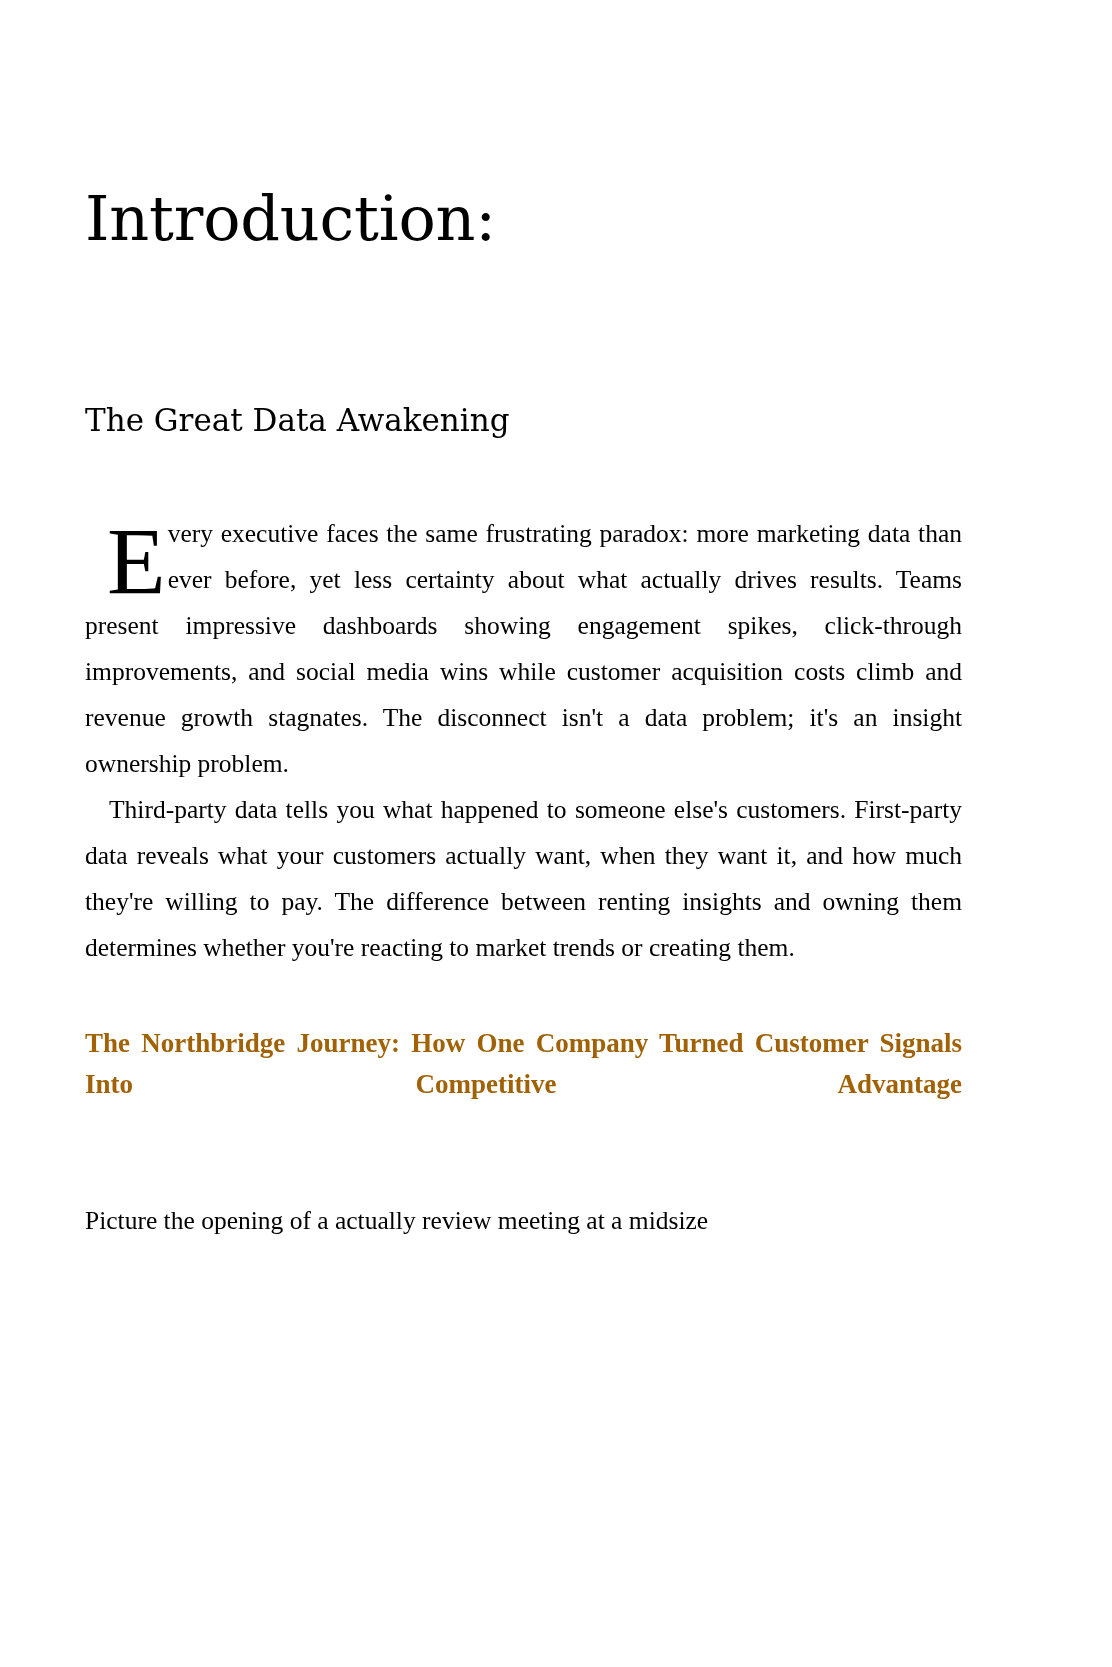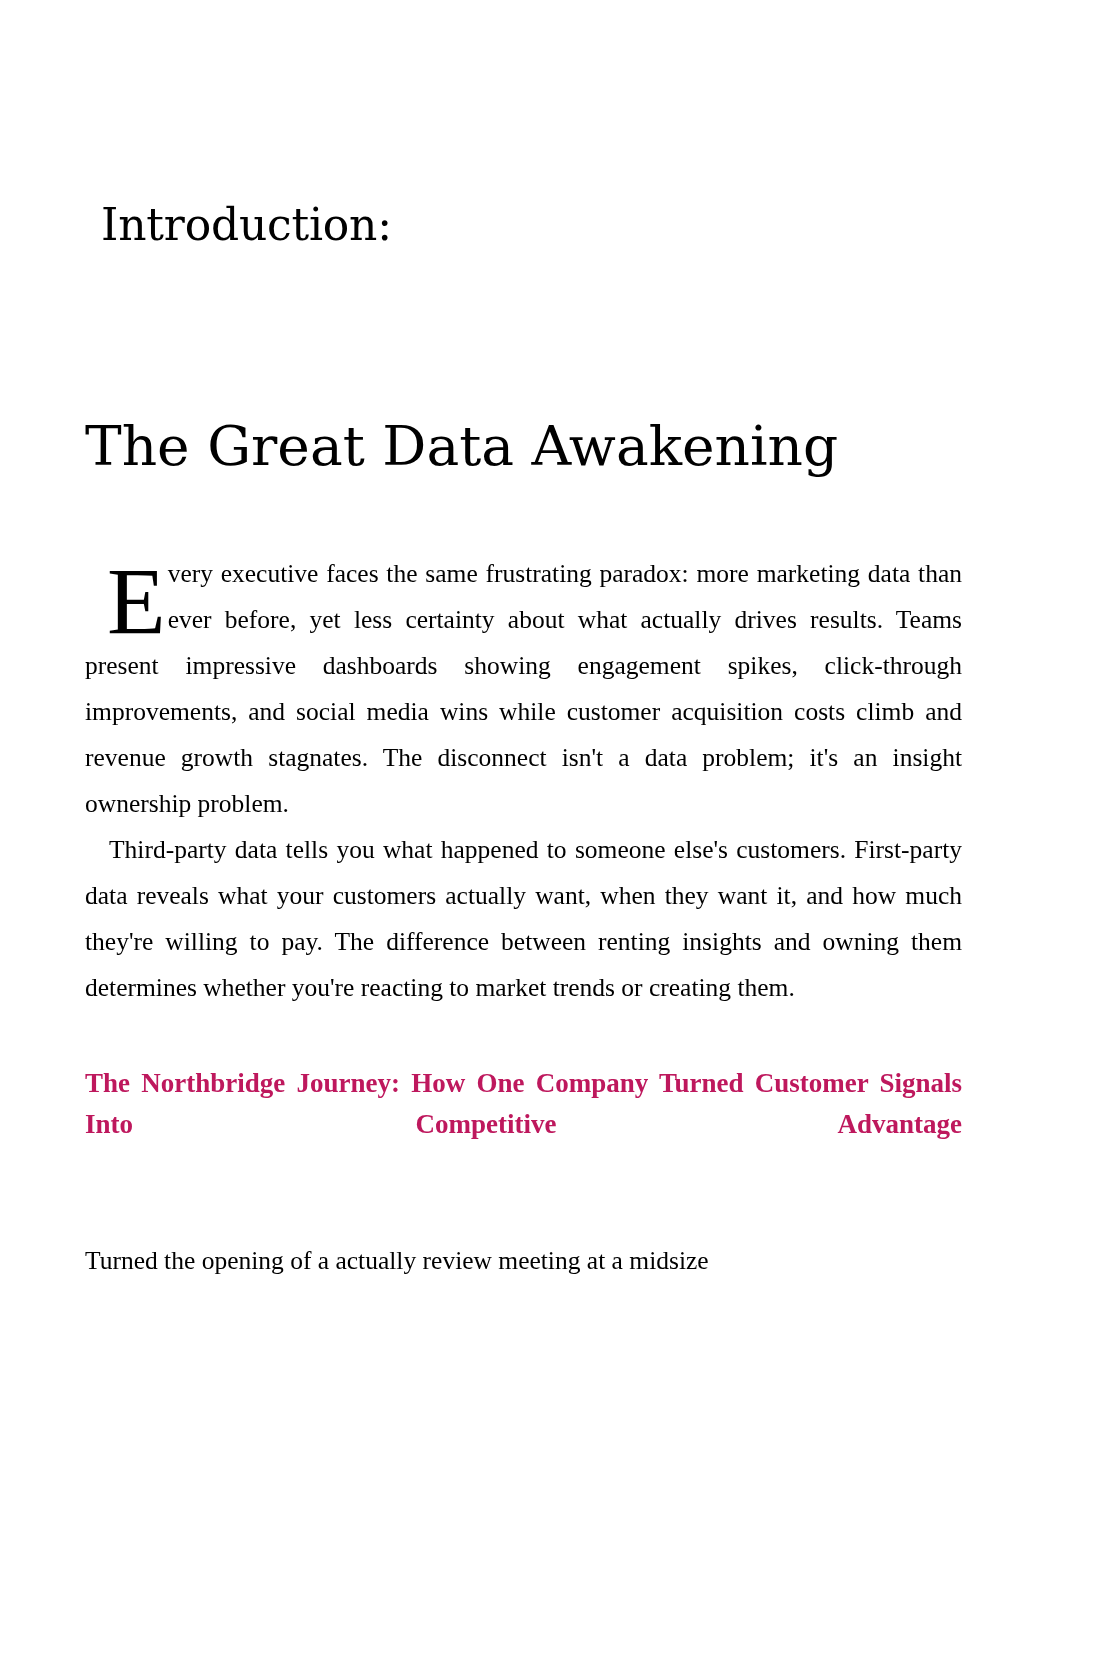--- a/index.html
+++ b/index.html
@@ -28,33 +28,33 @@
     position: absolute;
     left: 85px;
     top: 0;
     width: 877px;
   }
 
   
   .chapter-title {
     font-family: "DejaVu Serif", "Liberation Serif", serif;
     font-weight: 400;
-    font-size: 44px;
+    font-size: 62px;
     line-height: 1.05;
     letter-spacing: -0.2px;
-    margin: 16px;
+    margin: 0;
     padding-top: 186px;
     color: #000;
   }
 
   
   .section-subtitle {
     font-family: "DejaVu Serif", "Liberation Serif", serif;
     font-weight: 400;
-    font-size: 55px;
+    font-size: 31px;
     line-height: 1.1;
     letter-spacing: 0px;
     margin: 0;
     padding-top: 152px;
     color: #000;
   }
 
   
   .body-para {
     font-family: "Liberation Serif", "DejaVu Serif", serif;
@@ -93,21 +93,21 @@
   
   .sub-heading {
     font-family: "Liberation Serif", "DejaVu Serif", serif;
     font-weight: 700;
     font-size: 27px;
     line-height: 41px;
     text-align: justify;
     text-justify: inter-word;
     margin: 0;
     padding-top: 52px;
-    color: #be185d;
+    color: #a16207;
   }
   .sub-heading::after {
     content: "";
     display: inline-block;
     width: 100%;
     height: 0;
   }
 
   .para-after-heading {
     padding-top: 52px;
@@ -124,17 +124,17 @@
     <h2 class="section-subtitle">The Great Data Awakening</h2>
 
     <p class="body-para para-lead">
       <span class="dropcap">E</span><span>very executive faces the </span><strong class="inline-bold">same frustrating paradox:</strong><span> more marketing data than ever before, yet less certainty about what actually drives results. Teams present impressive dashboards showing engagement spikes, click-through improvements, and social media wins while customer acquisition costs climb and revenue growth stagnates. The disconnect isn't a data problem; it's an insight ownership problem.</span>
     </p>
 
     <p class="body-para para-indent">Third-party data tells you what happened to someone else's customers. First-party data reveals what your customers actually want, when they want it, and how much they're willing to pay. The difference between renting insights and owning them determines whether you're reacting to market trends or creating them.</p>
 
     <h3 class="sub-heading">The Northbridge Journey: How One Company Turned Customer Signals Into Competitive Advantage</h3>
 
-    <p class="body-para para-after-heading"><strong class="inline-bold">Turned the opening</strong><span> of a actually review meeting at a midsize</span>
+    <p class="body-para para-after-heading"><strong class="inline-bold">Picture the opening</strong><span> of a actually review meeting at a midsize</span>
     </p>
 
   </div>
 </div>
 
 </body></html>

